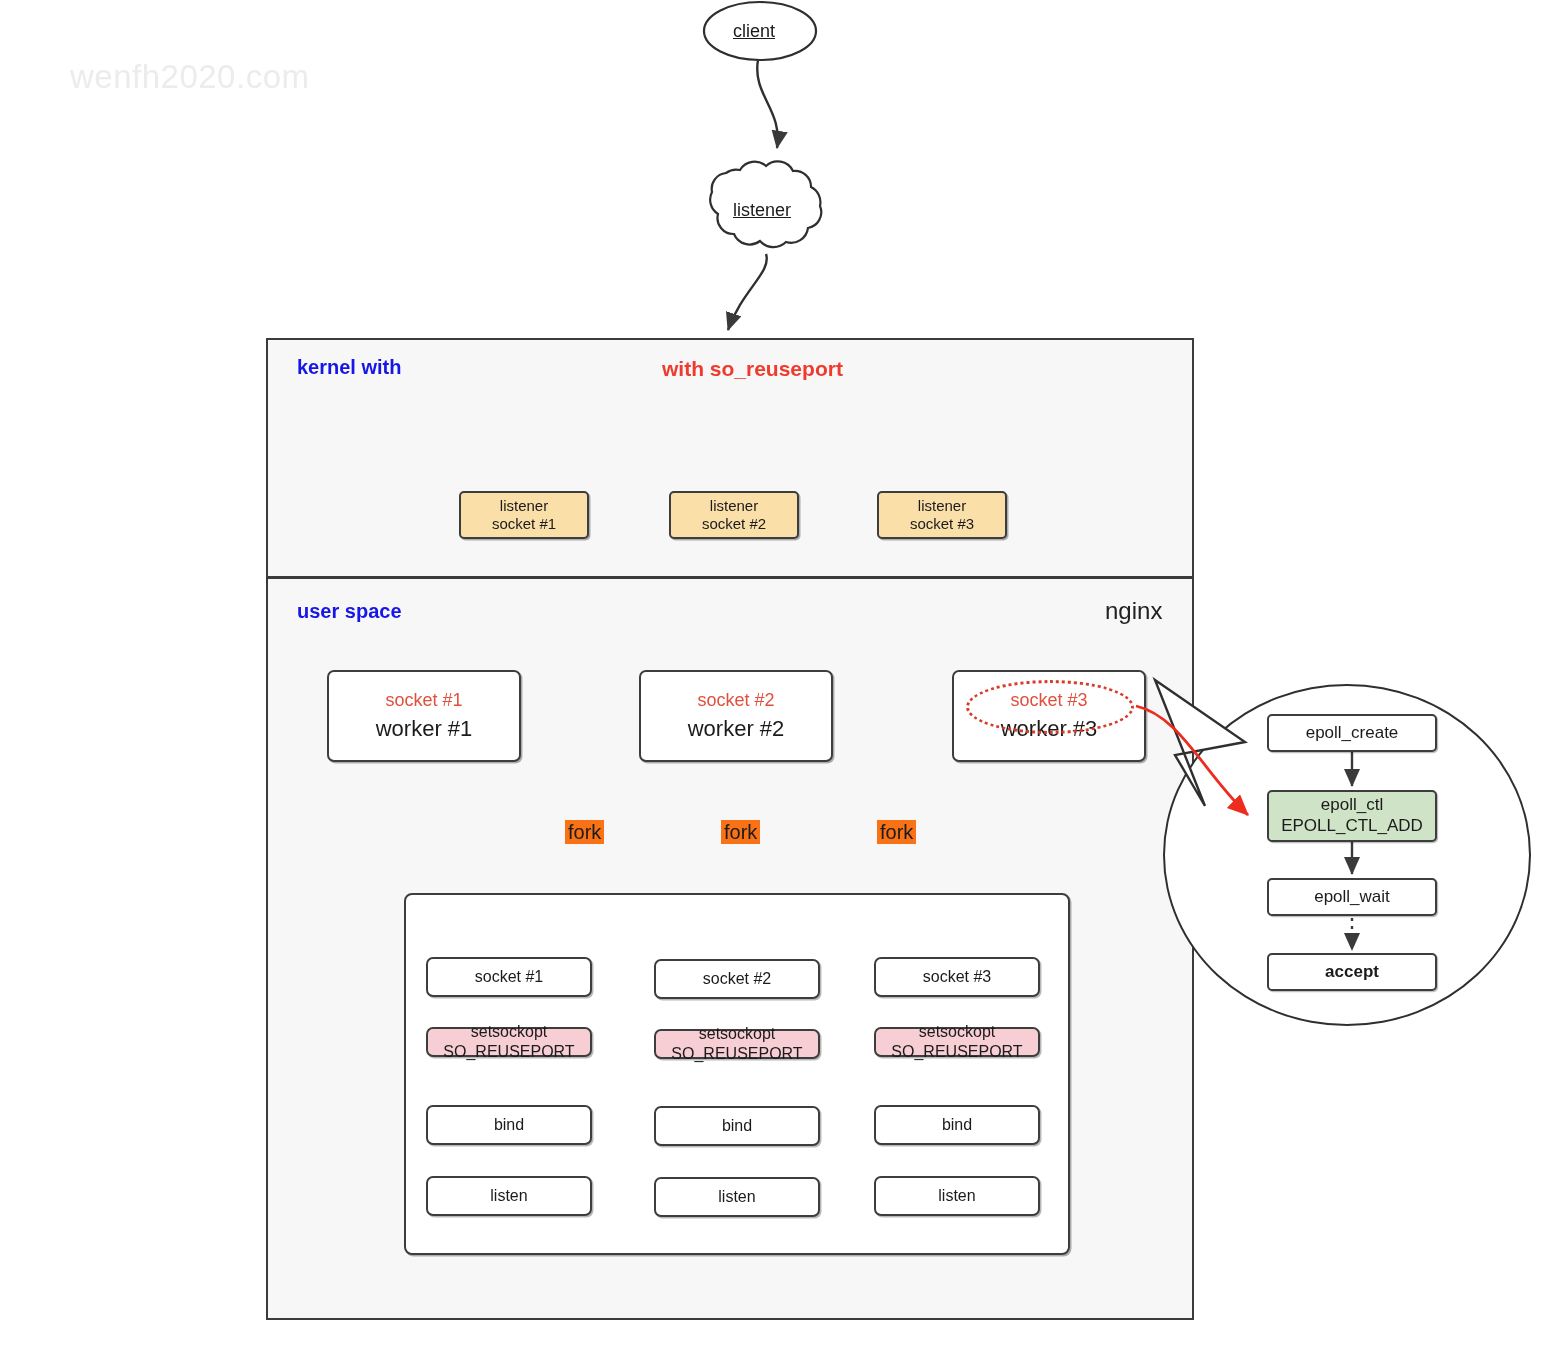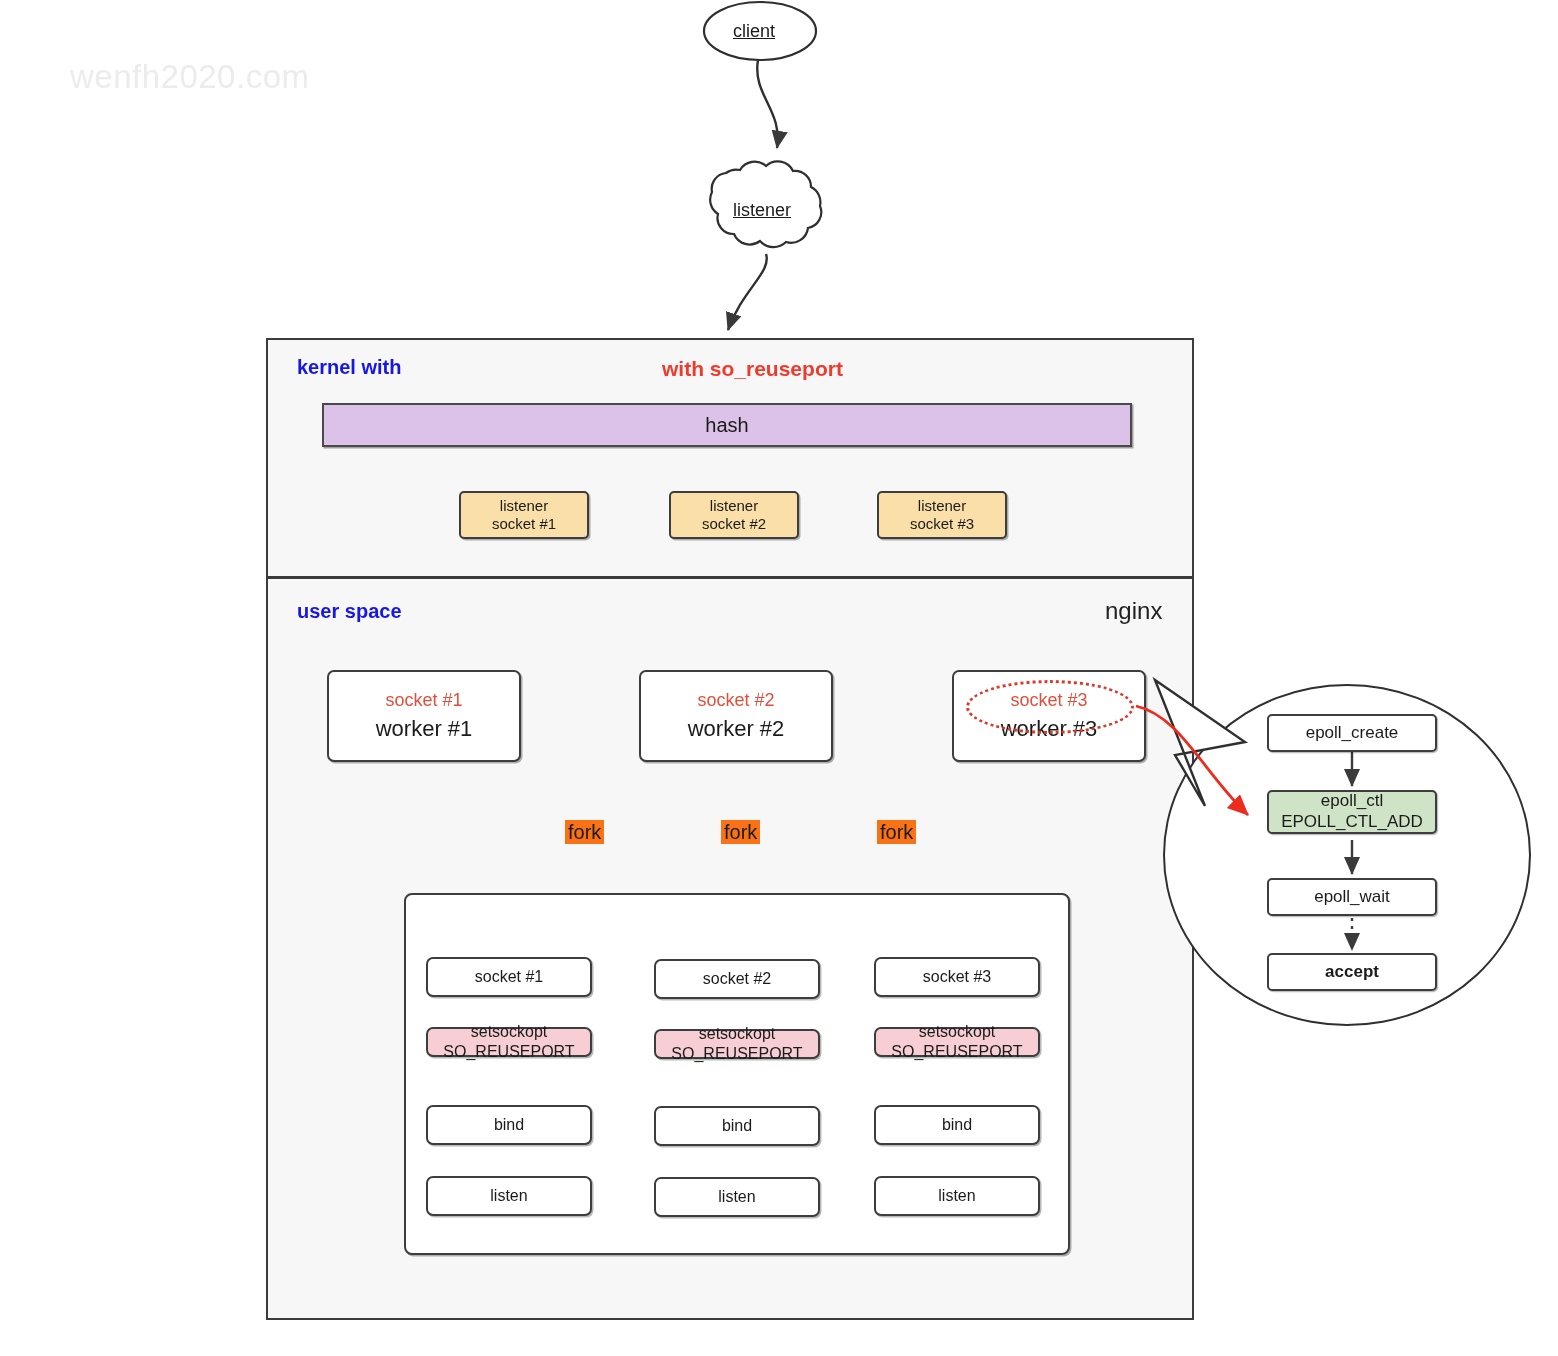--- a/index.html
+++ b/index.html
@@ -209,21 +209,21 @@
   .ebox {
     width: 170px; height: 38px;
     background: #ffffff;
     border: 2px solid #3d3d3d;
     border-radius: 5px;
     font-size: 17px;
     box-shadow: 1.2px 1.2px 0 rgba(0,0,0,0.25);
   }
   .ebox.green {
     background: #cfe3c7;
-    height: 44px;
+    height: 52px;
   }
   .ebox.bold { font-weight: bold; }
   .cloud-text, .ellipse-text {
     position: absolute;
     font-size: 18px;
     color: #1b1b1b;
     white-space: nowrap;
     text-decoration: underline;
   }
 </style>
@@ -294,23 +294,20 @@
   <div class="divider"></div>
 
   <div class="pane-label" style="left:297px; top:356px;">kernel with</div>
   <div class="title-red" style="left:662px; top:357px;">with so_reuseport</div>
   <div class="pane-label" style="left:297px; top:600px;">user space</div>
   <div class="nginx-label" style="left:1105px; top:597px;">nginx</div>
 
   <div class="ellipse-text" style="left:733px; top:21px;">client</div>
   <div class="cloud-text" style="left:733px; top:200px;">listener</div>
 
-  <div class="node hash-box">
-    <span>hash</span>
-  </div>
 
   <div class="node listener" style="left:459px; top:491px;">
     <span>listener</span>
     <span>socket #1</span>
   </div>
   <div class="node listener" style="left:669px; top:491px;">
     <span>listener</span>
     <span>socket #2</span>
   </div>
   <div class="node listener" style="left:877px; top:491px;">

